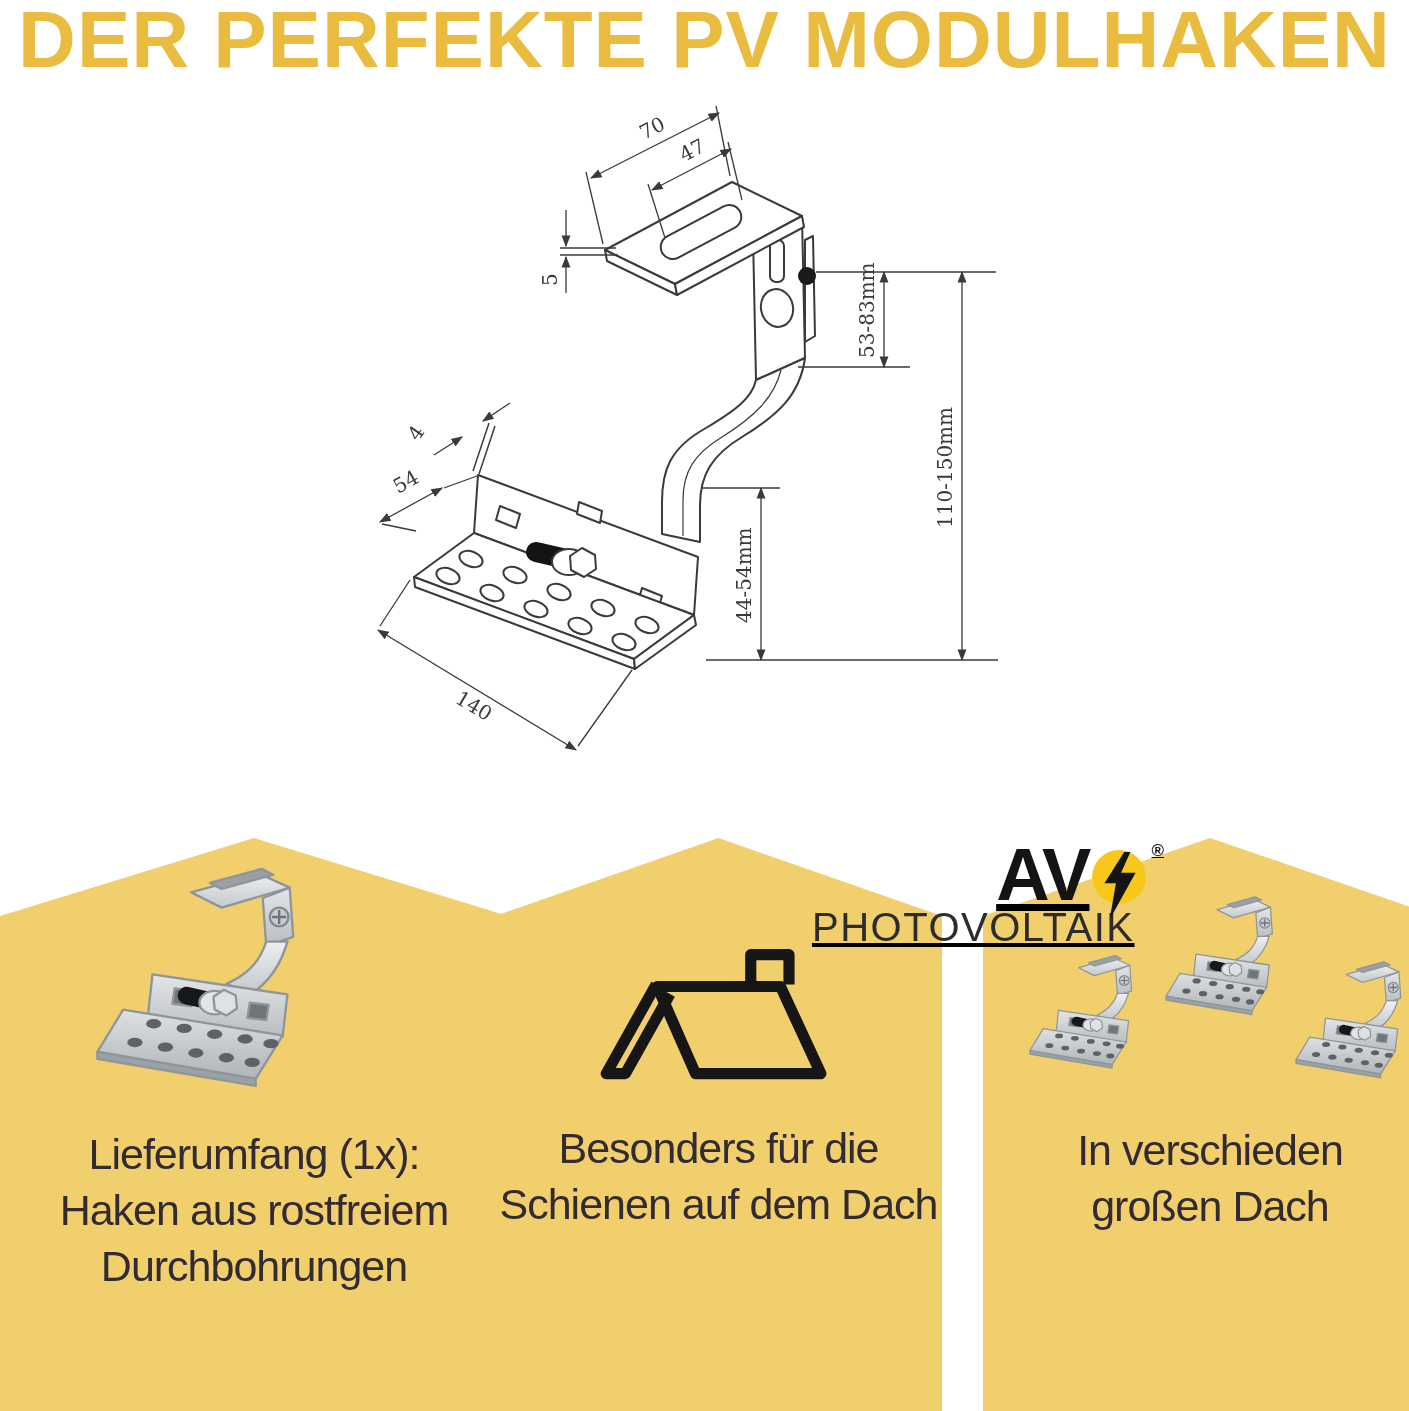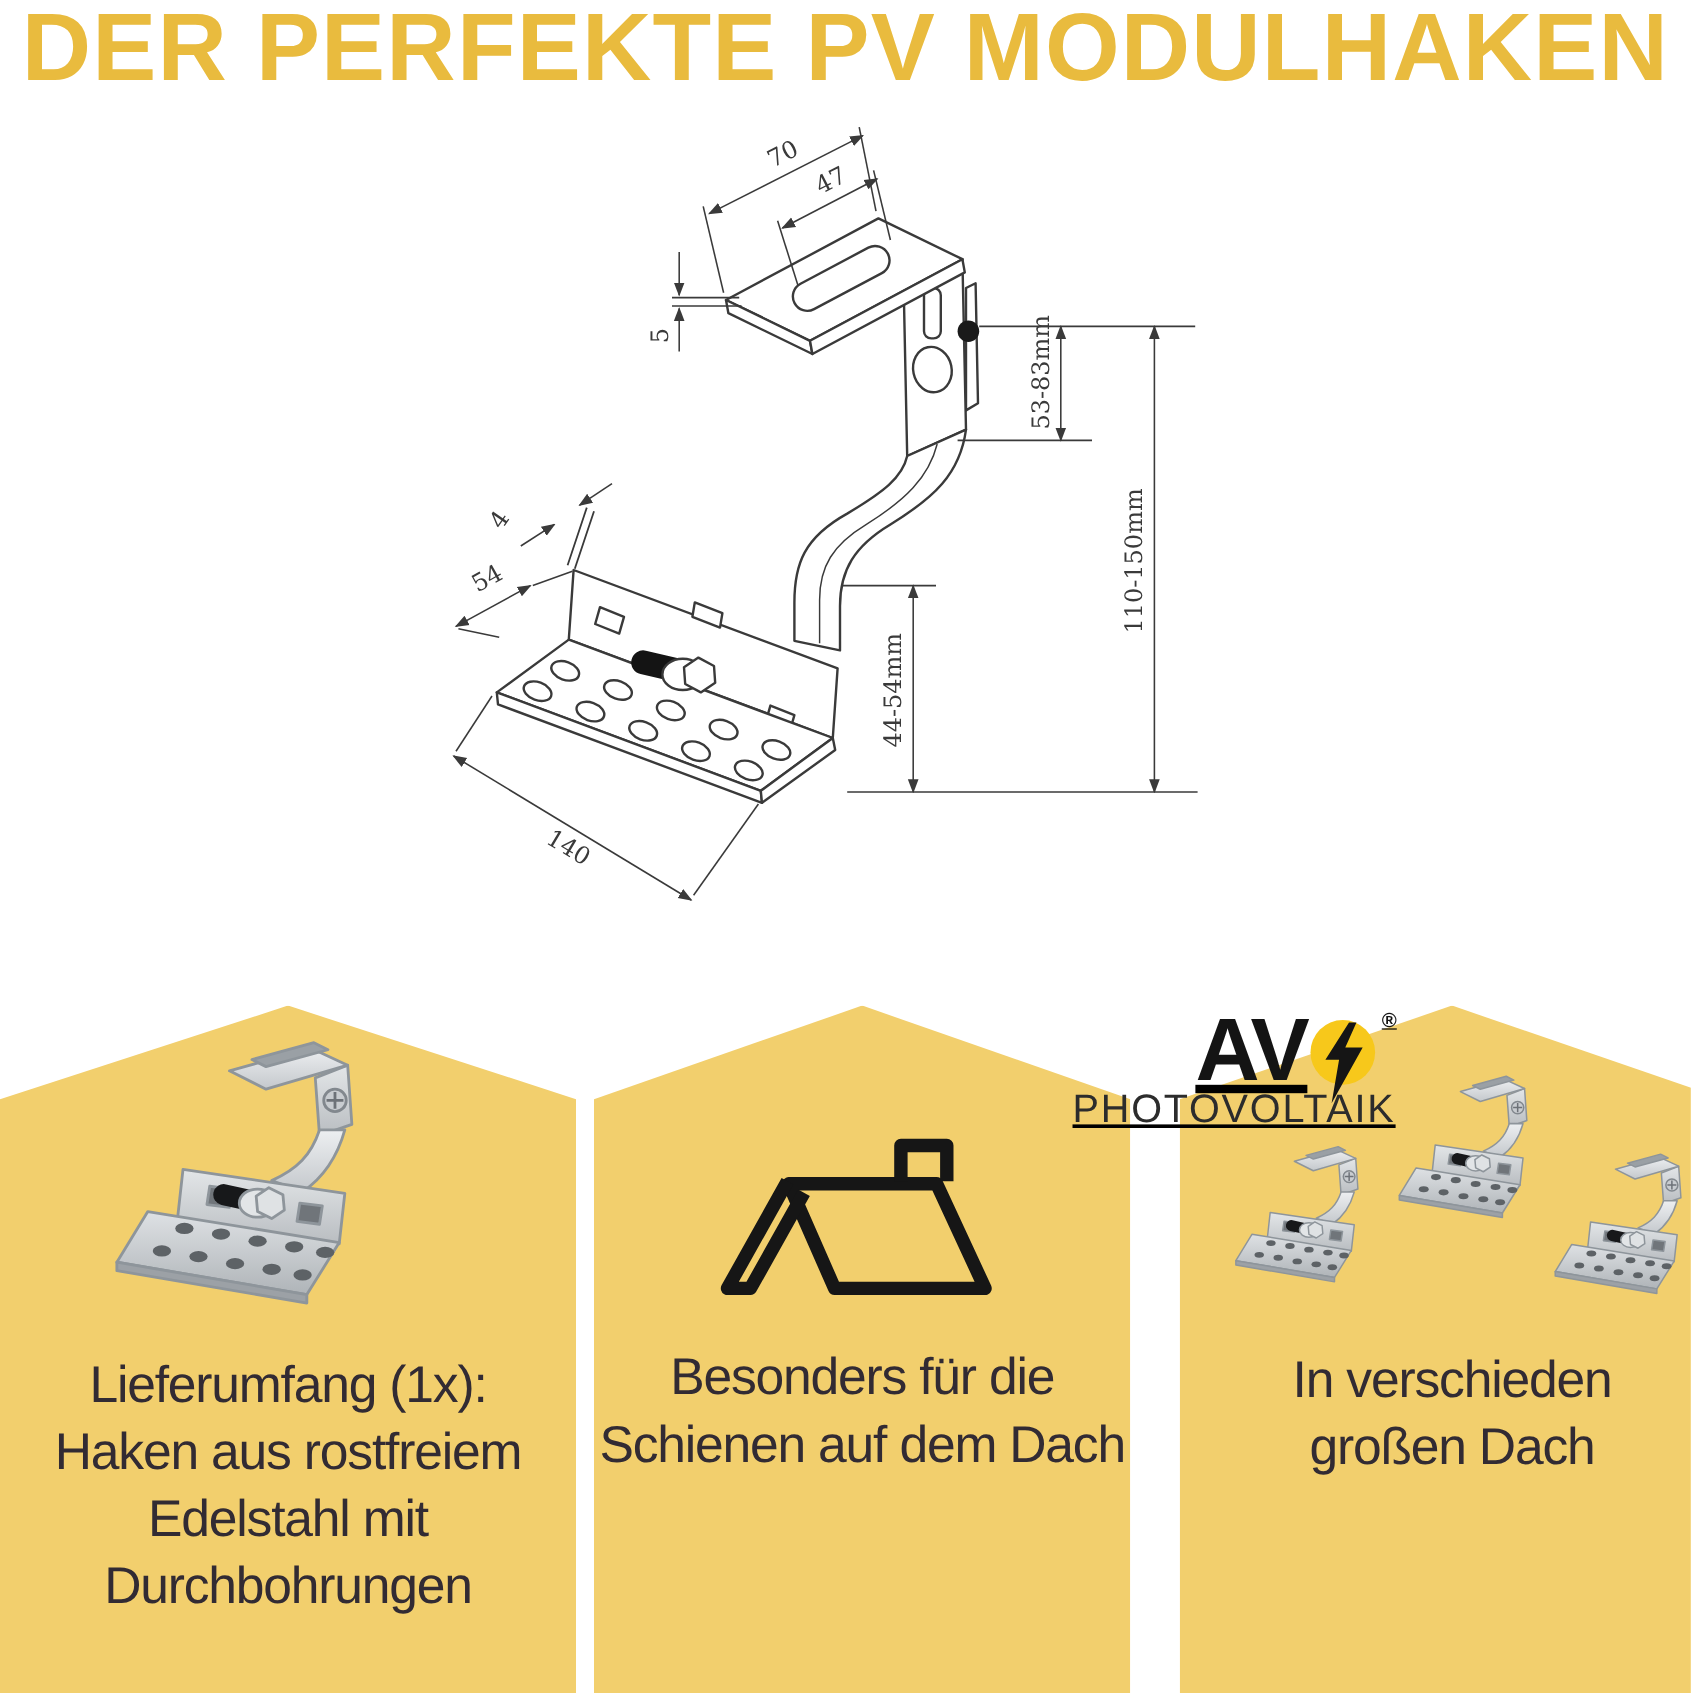--- a/index.html
+++ b/index.html
@@ -17,27 +17,27 @@
   .drawing text{font-family:"DejaVu Serif","Liberation Serif",serif;font-size:20px;
                 fill:#3a3a3a;stroke:none;}
 
   
   .logo{position:absolute;left:812px;top:838px;width:352px;z-index:6;text-decoration:underline;}
   .wordmark{display:flex;align-items:center;justify-content:flex-end;
             font-weight:700;font-size:74px;color:#141414;letter-spacing:-2px;line-height:1;}
   .bolt-wrap{width:58px;height:58px;margin:0 1px;position:relative;top:3px;}
   .bolt-wrap svg{overflow:visible;display:block;}
   .tm{font-size:17px;letter-spacing:0;align-self:flex-start;margin-top:4px;margin-left:2px;}
-  .logo-sub{text-align:right;font-size:33px;letter-spacing:1.5px;color:#2c2c2c;
+  .logo-sub{text-align:left;font-size:40px;letter-spacing:1.5px;color:#2c2c2c;
             margin-top:-7px;padding-right:1px;}
 
   
   .panel{position:absolute;top:838px;height:573px;background:var(--panel,#F2CF6D);
          clip-path:polygon(0 78px,50% 0,100% 78px,100% 100%,0 100%);}
-  .p1{left:0;width:480px;}
+  .p1{left:0;width:480px;padding-left:28px;}
   .p2{left:479px;width:447px;margin-left:16px;}
   .p3{left:955px;width:454px;margin-left:28px;}
   .panel-text{position:absolute;left:0;right:0;text-align:center;
               color:var(--ink,#322B33);font-size:43px;line-height:56px;letter-spacing:-1px;}
   .p1 .panel-text{top:288px;}
   .p2 .panel-text{top:282px;}
   .p3 .panel-text{top:284px;}
 
   .hook-main{position:absolute;left:88px;top:26px;}
   .roof{position:absolute;left:98px;top:106px;}
@@ -202,21 +202,20 @@
     <div class="logo-sub">PHOTOVOLTAIK</div>
   </div>
 
   <div class="panel p1">
     <svg class="hook-main" width="258" height="235" viewBox="0 0 220 200">
       <use href="#hook"></use>
     </svg>
     <div class="panel-text">
       <div>Lieferumfang (1x):</div>
       <div>Haken aus rostfreiem</div>
-      <div>Edelstahl mit</div>
       <div>Durchbohrungen</div>
     </div>
   </div>
 
   <div class="panel p2">
     <svg class="roof" width="256" height="136" viewBox="0 0 240 128">
       <g fill="none" stroke="#161616" stroke-width="10.5" stroke-linejoin="round">
         <path d="M60,40 L176,40 L214,122 L96,122 Z"></path>
         <path d="M59,38 L12,122 L30,122 L72,47"></path>
         <path d="M148,38 L148,10 L184,10 L184,38"></path>

